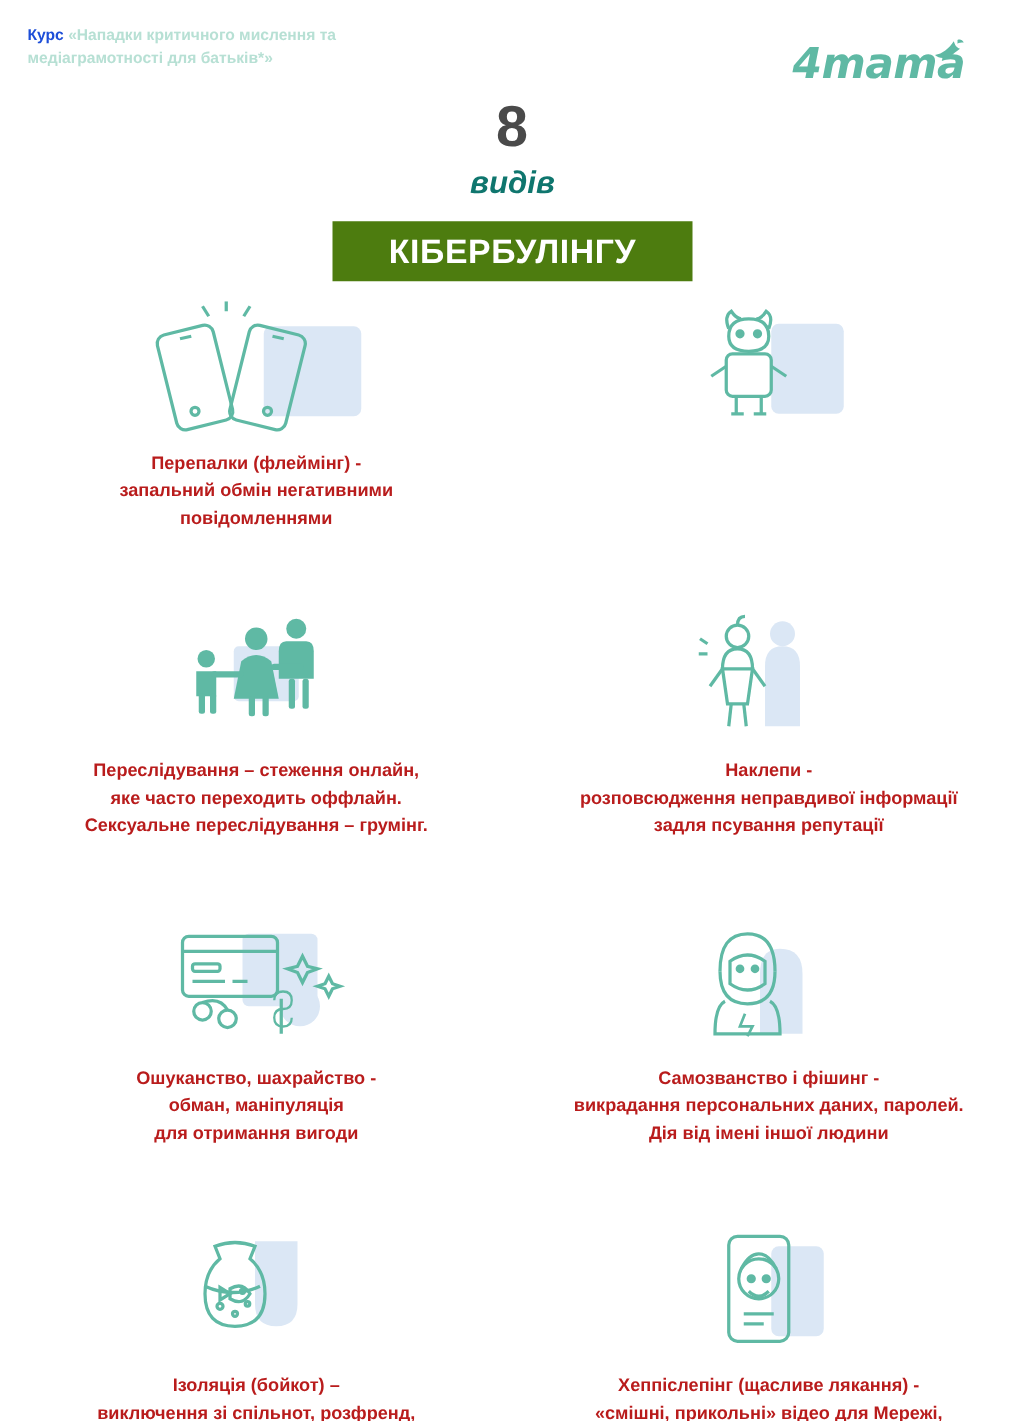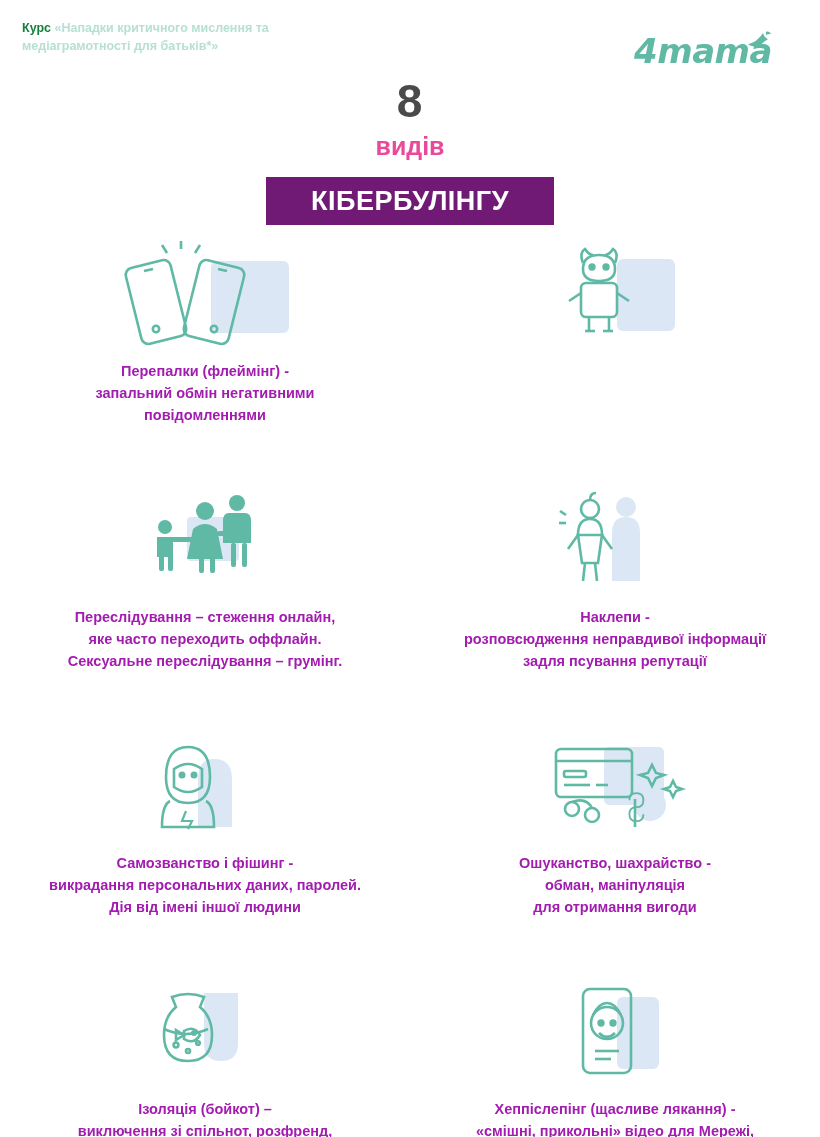--- a/index.html
+++ b/index.html
@@ -25,21 +25,21 @@
     position: absolute;
     top: 20px;
     left: 22px;
     width: 250px;
     font-size: 12.5px;
     line-height: 1.42;
     font-weight: bold;
     color: #b7e0d4;
   }
   .course-note .course-word {
-    color: #15803d;
+    color: #1d4ed8;
   }
   .logo {
     position: absolute;
     top: 22px;
     right: 48px;
     height: 46px;
     display: flex;
     align-items: flex-end;
   }
   .logo-text {
@@ -67,29 +67,30 @@
   .big-number {
     font-size: 46px;
     font-weight: bold;
     color: #4a4a4a;
     line-height: 1;
     letter-spacing: 1px;
   }
   .kinds-word {
     font-size: 25px;
     font-weight: bold;
-    color: #ec4899;
+    color: #0f766e;
     margin-top: 10px;
     line-height: 1;
+    font-style: italic;
   }
   .pink-banner {
     margin: 18px auto 0 auto;
     width: 288px;
     height: 48px;
-    background: #701a75;
+    background: #4d7c0f;
     display: flex;
     align-items: center;
     justify-content: center;
   }
   .pink-banner span {
     font-size: 27px;
     font-weight: bold;
     color: #ffffff;
     letter-spacing: 0.5px;
   }
@@ -116,21 +117,21 @@
     align-items: center;
     justify-content: center;
     width: 100%;
   }
   .caption {
     margin-top: 12px;
     text-align: center;
     font-size: 14.5px;
     font-weight: bold;
     line-height: 1.52;
-    color: #a21caf;
+    color: #b91c1c;
     max-width: 370px;
     white-space: pre-line;
   }
   .r-space { height: 58px; }
   svg { display: block; }
 </style>
 </head>
 <body>
 
 <div class="page">
@@ -259,39 +260,20 @@
 розповсюдження неправдивої інформації
 задля псування репутації</div>
       </div>
     </div>
 
     <div class="r-space"></div>
 
     <div class="row">
       <div class="cell">
         <div class="icon-wrap">
-          <svg width="150" height="105" viewBox="0 0 150 105">
-            <path d="M84 26 q18 0 18 20 v48 h-34 v-48 q0 -20 16 -20Z" fill="#dbe7f5"></path>
-            <g stroke="#5fb9a4" stroke-width="2.6" fill="none">
-              <path d="M36 44 q0 -30 22 -30 q22 0 22 30"></path>
-              <path d="M44 36 q14 -10 28 0 v18 q-14 10 -28 0Z"></path>
-              <circle cx="52" cy="42" r="2.2" fill="#5fb9a4"></circle>
-              <circle cx="64" cy="42" r="2.2" fill="#5fb9a4"></circle>
-              <path d="M36 44 q0 26 22 26 q22 0 22 -26"></path>
-              <path d="M40 68 q-8 4 -8 26 h52 q0 -22 -8 -26"></path>
-              <path d="M56 78 l-4 10 h10 l-4 8" stroke-width="2.2"></path>
-            </g>
-          </svg>
-        </div>
-        <div class="caption">Самозванство і фішинг -
-викрадання персональних даних, паролей.
-Дія від імені іншої людини</div>
-      </div>
-      <div class="cell">
-        <div class="icon-wrap">
           <svg width="170" height="105" viewBox="0 0 170 105">
             <rect x="74" y="14" width="60" height="58" rx="5" fill="#dbe7f5"></rect>
             <circle cx="120" cy="72" r="16" fill="#dbe7f5"></circle>
             <g stroke="#5fb9a4" stroke-width="2.6" fill="none">
               <rect x="26" y="16" width="76" height="48" rx="5"></rect>
               <line x1="26" y1="28" x2="102" y2="28"></line>
               <rect x="34" y="38" width="22" height="6" rx="2"></rect>
               <line x1="34" y1="52" x2="60" y2="52"></line>
               <line x1="66" y1="52" x2="78" y2="52"></line>
               <circle cx="42" cy="76" r="7"></circle>
@@ -301,20 +283,39 @@
               <line x1="105" y1="66" x2="105" y2="94"></line>
               <path d="M118 40 l4 -8 l4 8 l8 2 l-8 3 l-4 8 l-4 -8 l-8 -3Z"></path>
               <path d="M140 54 l3 -6 l3 6 l6 2 l-6 2 l-3 6 l-3 -6 l-6 -2Z"></path>
             </g>
           </svg>
         </div>
         <div class="caption">Ошуканство, шахрайство -
 обман, маніпуляція
 для отримання вигоди</div>
       </div>
+      <div class="cell">
+        <div class="icon-wrap">
+          <svg width="150" height="105" viewBox="0 0 150 105">
+            <path d="M84 26 q18 0 18 20 v48 h-34 v-48 q0 -20 16 -20Z" fill="#dbe7f5"></path>
+            <g stroke="#5fb9a4" stroke-width="2.6" fill="none">
+              <path d="M36 44 q0 -30 22 -30 q22 0 22 30"></path>
+              <path d="M44 36 q14 -10 28 0 v18 q-14 10 -28 0Z"></path>
+              <circle cx="52" cy="42" r="2.2" fill="#5fb9a4"></circle>
+              <circle cx="64" cy="42" r="2.2" fill="#5fb9a4"></circle>
+              <path d="M36 44 q0 26 22 26 q22 0 22 -26"></path>
+              <path d="M40 68 q-8 4 -8 26 h52 q0 -22 -8 -26"></path>
+              <path d="M56 78 l-4 10 h10 l-4 8" stroke-width="2.2"></path>
+            </g>
+          </svg>
+        </div>
+        <div class="caption">Самозванство і фішинг -
+викрадання персональних даних, паролей.
+Дія від імені іншої людини</div>
+      </div>
     </div>
 
     <div class="r-space"></div>
 
     <div class="row">
       <div class="cell">
         <div class="icon-wrap">
           <svg width="150" height="105" viewBox="0 0 150 105">
             <path d="M74 14 h34 v50 q0 18 -17 18 q-17 0 -17 -18Z" fill="#dbe7f5"></path>
             <g stroke="#5fb9a4" stroke-width="2.6" fill="none">

